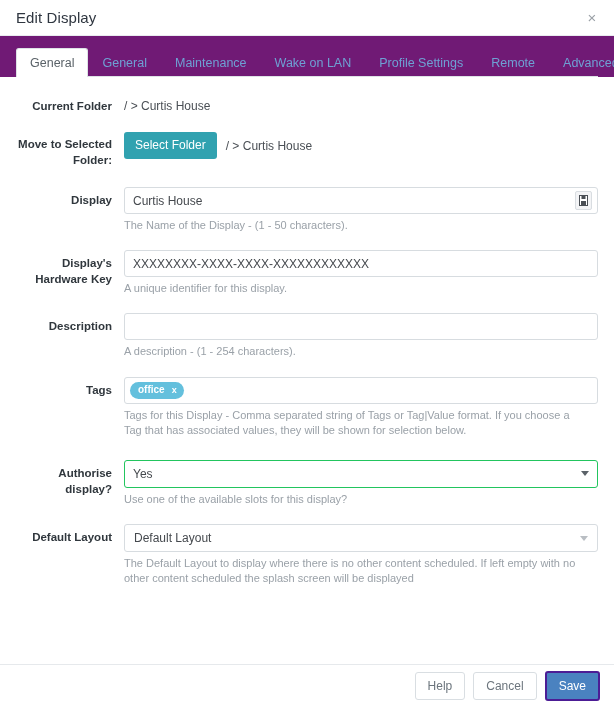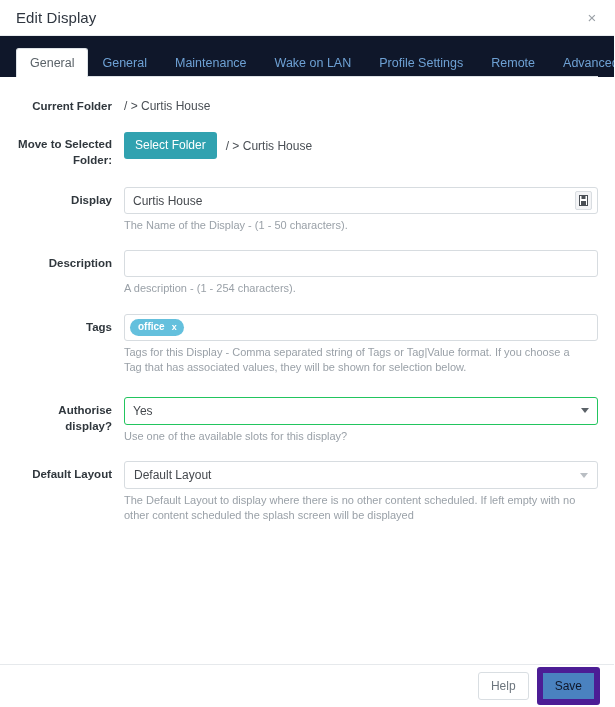--- a/index.html
+++ b/index.html
@@ -42,21 +42,21 @@
     line-height: 1;
     cursor: pointer;
     background: none; border: none;
     padding: 0;
     font-family: "Liberation Sans", sans-serif;
   }
 
   
   .tabs-wrap {
     padding: 12px 16px 0 16px;
-    background: #0f172a;
+    background: #701a75;
   }
   .tabs {
     display: flex;
     align-items: flex-end;
     border-bottom: 1px solid #dde2e6;
     list-style: none;
     margin: 0; padding: 0;
     height: 29px;
   }
   .tab {
@@ -261,22 +261,22 @@
     cursor: pointer;
     font-family: "Liberation Sans", sans-serif;
   }
   .btn-outline {
     background: #fff;
     border: 1px solid #d9dee2;
     color: #6c757d;
   }
   .btn-primary {
     background: #4a82c0;
-    border: 6px solid #4c1d95;
-    color: #0f172a;
+    border: 2px solid #4c1d95;
+    color: #ffffff;
   }
 </style>
 </head>
 <body>
 
 <div id="modal">
 
   <div class="modal-header">
     <div class="modal-title">Edit Display</div>
     <button class="close-btn">×</button>
@@ -323,20 +323,27 @@
               <rect x="0.5" y="0.5" width="8" height="10" fill="#ffffff" stroke="#4a4f55" stroke-width="1"></rect>
               <rect x="2.5" y="1" width="4" height="3" fill="#4a4f55"></rect>
               <rect x="2" y="6" width="5" height="4" fill="#4a4f55"></rect>
             </svg>
           </span>
         </div>
         <div class="help-text">The Name of the Display - (1 - 50 characters).</div>
       </div>
     </div>
 
+    <div class="form-row" style="margin-bottom:17px;">
+      <div class="lbl">Display's Hardware Key</div>
+      <div class="ctl">
+        <input class="inp" type="text" value="XXXXXXXX-XXXX-XXXX-XXXXXXXXXXXX" style="">
+        <div class="help-text">A unique identifier for this display.</div>
+      </div>
+    </div>
 
     <div class="form-row" style="margin-bottom:18px;">
       <div class="lbl">Description</div>
       <div class="ctl">
         <input class="inp" type="text" value="" style="">
         <div class="help-text">A description - (1 - 254 characters).</div>
       </div>
     </div>
 
     <div class="form-row" style="margin-bottom:22px;">
@@ -374,16 +381,17 @@
           <span class="caret-light"></span>
         </div>
         <div class="help-text" style="max-width:460px;">The Default Layout to display where there is no other content scheduled. If left empty with no other content scheduled the splash screen will be displayed</div>
       </div>
     </div>
 
   </div>
 
   <div class="footer">
     <button class="btn btn-outline">Help</button>
+    <button class="btn btn-outline">Cancel</button>
     <button class="btn btn-primary">Save</button>
   </div>
 
 </div>
 
 </body></html>

